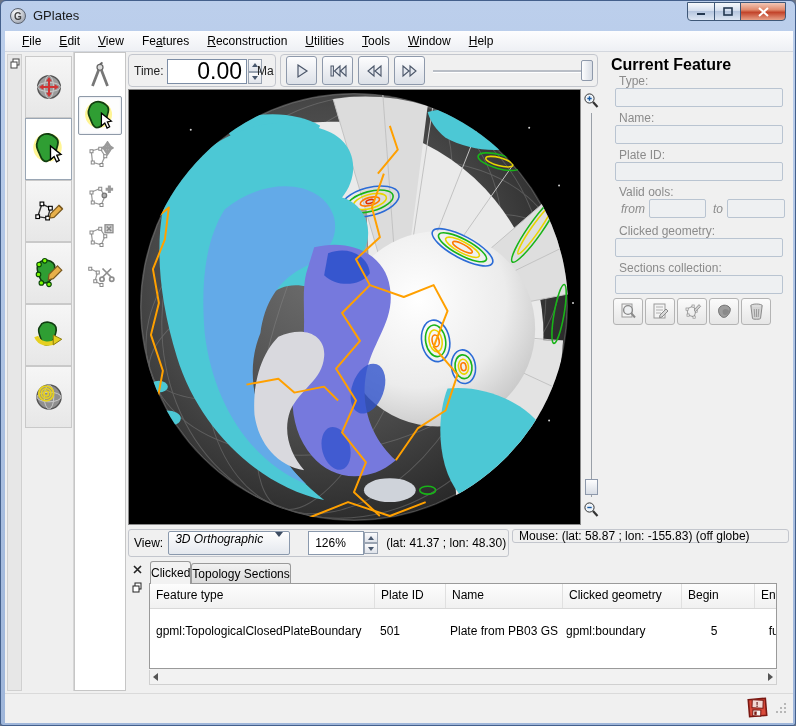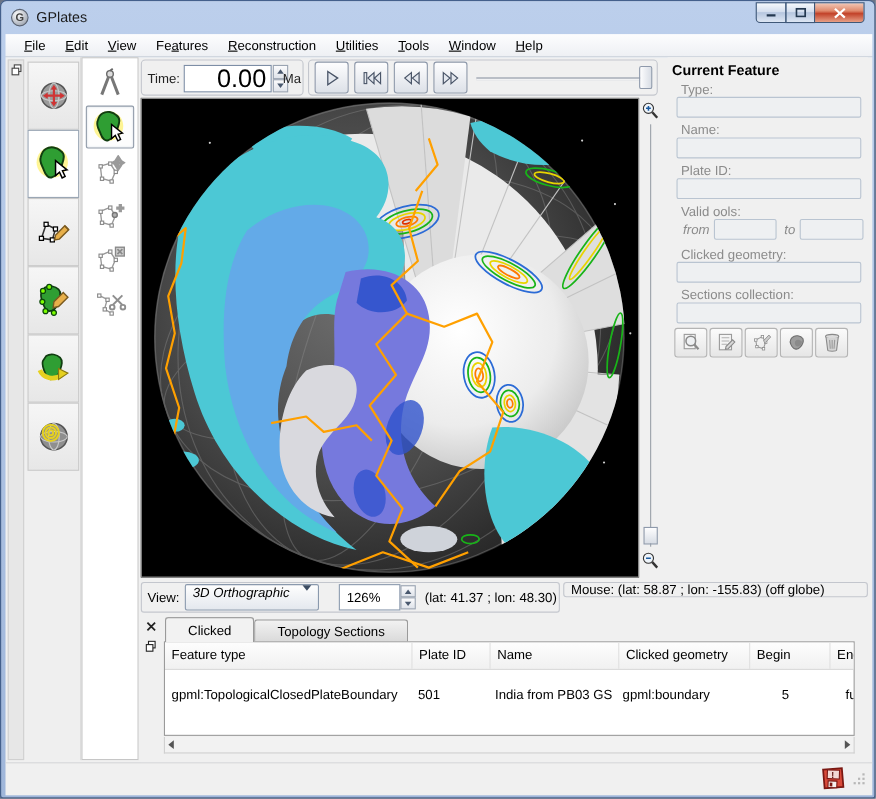--- a/index.html
+++ b/index.html
@@ -52,38 +52,38 @@
   .slider-handle{width:12px;height:21px;border:1px solid #8e99ab;border-radius:2px;background:linear-gradient(90deg,#fdfdfe,#d8dde5);}
 
   
   .globe{left:127px;top:88px;width:453px;height:436px;background:#000;border:1px solid #8a8a8a;}
   .zoomstrip{left:581px;top:88px;width:20px;height:436px;background:#f0f0f0;}
   .ztrack{left:590px;top:112px;width:1px;height:384px;background:#9aa0a8;}
   .zhandle{left:584px;top:478px;width:13px;height:16px;border:1px solid #8e99ab;background:linear-gradient(#fdfdfe,#d8dde5);}
 
   
   .rpanel{left:606px;top:51px;width:182px;height:476px;background:#f0f0f0;}
-  .rtitle{font-weight:bold;font-size:13px;color:#000;}
+  .rtitle{font-weight:bold;font-size:16px;color:#000;}
   .flabel{color:#8b8b8b;}
   .finput{background:#eef0f2;border:1px solid #b9c4d1;border-radius:2px;height:19px;width:168px;color:#555;
           font-family:"Liberation Sans",sans-serif;font-size:12px;}
   .abtn{width:30px;height:27px;border:1px solid #b4b4b4;border-radius:3px;background:linear-gradient(#fbfbfb,#e6e6e6);
         display:flex;align-items:center;justify-content:center;}
 
   
   .vbox{border:1px solid #c3c6cd;border-radius:3px;background:#f0f0f0;display:flex;align-items:center;}
   .combo{height:22px;border:1px solid #8a99ad;border-radius:2px;background:linear-gradient(#fefefe,#e4e8ee);
          display:flex;align-items:flex-start;justify-content:space-between;padding:0 6px;font-style:italic;}
   .combo .arrow{width:0;height:0;border-left:4px solid transparent;border-right:4px solid transparent;border-top:5px solid #3c4c62;margin-left:8px;}
   .zoominput{height:22px;border:1px solid #8a99ad;background:#fff;display:flex;align-items:center;padding-left:6px;}
 
   
   .dock{left:127px;top:558px;width:661px;height:134px;background:#f0f0f0;}
   .tab{height:22px;border:1px solid #9a9a9a;border-bottom:none;border-radius:3px 3px 0 0;
-       display:flex;align-items:center;justify-content:center;padding:0 20px;}
+       display:flex;align-items:center;justify-content:center;padding:0 0;}
   .tab.active{background:#f2f2f2;position:relative;z-index:2;}
   .tab.inactive{background:linear-gradient(#f2f2f2,#d9d9d9);height:20px;margin-top:2px;}
   .tableframe{left:148px;top:582px;width:628px;height:86px;border:1px solid #9a9a9a;background:#fff;overflow:hidden;}
   .thead{display:flex;height:24px;background:linear-gradient(#fdfdfd,#f1f1f1);border-bottom:1px solid #d8d8d8;}
   .th{padding:4px 6px;border-right:1px solid #e0e0e0;white-space:nowrap;overflow:hidden;flex-shrink:0;}
   .tbody{padding-top:8px;}
   .tr{display:flex;height:28px;align-items:center;}
   .td{padding:0 6px;white-space:nowrap;overflow:hidden;flex-shrink:0;}
   .td.c{text-align:center;}
   .hscroll{left:148px;top:669px;width:628px;height:15px;background:#f2f2f2;border:1px solid #d0d0d0;border-top:none;
@@ -591,21 +591,21 @@
         <div class="th" style="width: 58px;">Plate ID</div>
         <div class="th" style="width: 104px;">Name</div>
         <div class="th" style="width: 106px;">Clicked geometry</div>
         <div class="th" style="width: 60px;">Begin</div>
         <div class="th" style="width: 56px;">End</div>
       </div>
     <div class="tbody" id="tbody">
         <div class="tr">
           <div class="td" style="width: 212px;">gpml:TopologicalClosedPlateBoundary</div>
           <div class="td" style="width: 58px;">501</div>
-          <div class="td" style="width: 104px;">India from PB03 GS</div>
+          <div class="td" style="width: 104px;">Plate from PB03 GS</div>
           <div class="td" style="width: 106px;">gpml:boundary</div>
           <div class="td c" style="width: 60px;">5</div>
           <div class="td c" style="width: 56px;">future</div>
         </div>
       </div>
   </div>
   <div class="abs hscroll">
     <span class="sarrow l"></span>
     <span class="sarrow r"></span>
   </div>

